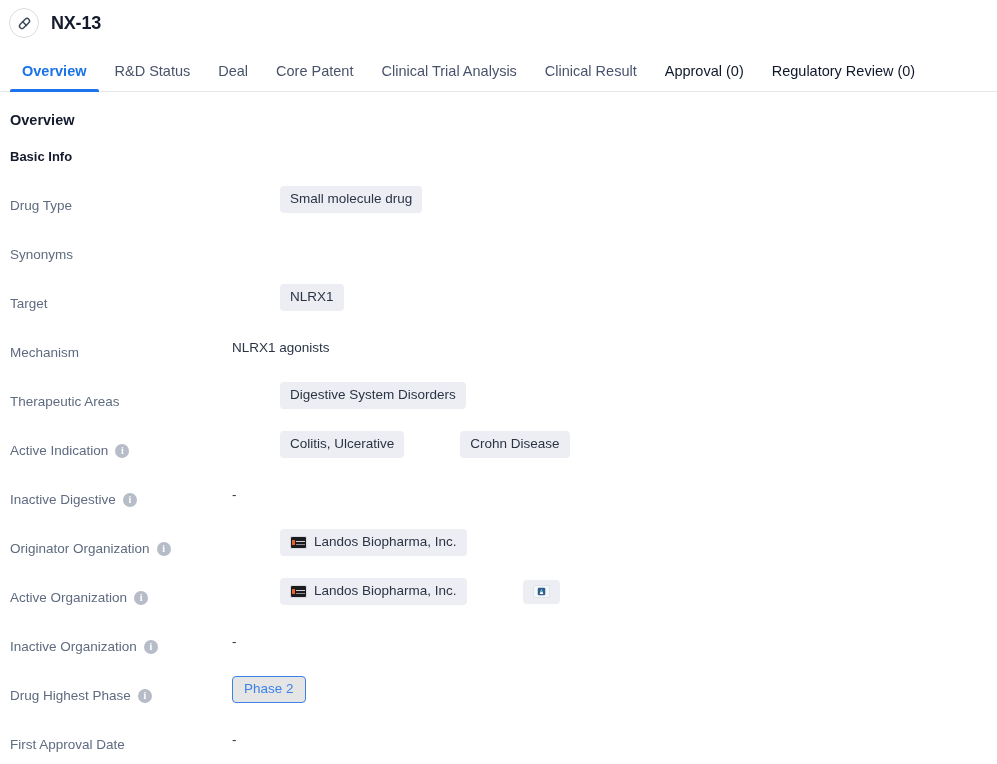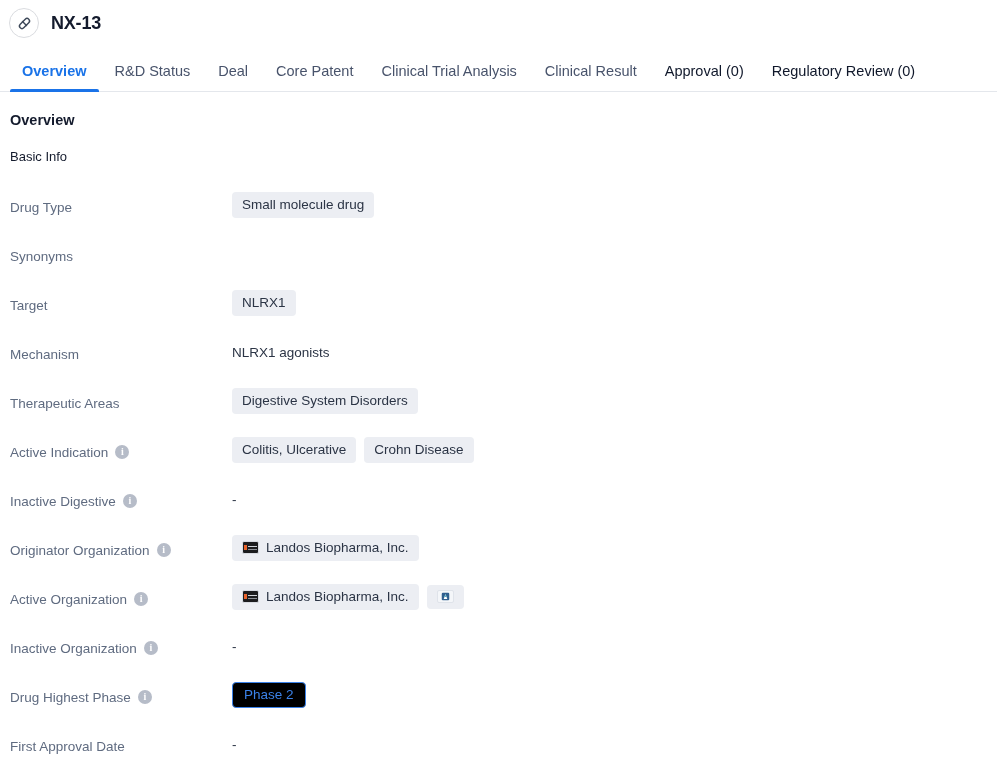--- a/index.html
+++ b/index.html
@@ -78,29 +78,28 @@
   }
   .section-title {
     font-size: 14.5px;
     font-weight: bold;
     color: #141b2d;
     padding: 0 10px;
     margin-bottom: 21px;
   }
   .subsection-title {
     font-size: 13px;
-    font-weight: normal;
+    font-weight: bold;
     color: #141b2d;
     padding: 0 10px;
-    margin-bottom: 16px;
   }
 
   .info-row {
     display: flex;
-    align-items: center;
+    align-items: flex-end;
     min-height: 49px;
     padding: 0 10px;
   }
   .row-label {
     width: 222px;
     flex: none;
     font-size: 13.5px;
     color: #5f6b80;
     display: flex;
     align-items: center;
@@ -138,38 +137,39 @@
     color: #2b3445;
     font-size: 13.5px;
     border-radius: 4px;
     padding: 5px 10px 6px 10px;
     display: inline-flex;
     align-items: center;
     gap: 7px;
     line-height: 1.15;
     white-space: nowrap;
     cursor: pointer;
+    margin-left: 48px;
   }
   .plain-value {
     font-size: 13.5px;
     color: #2b3445;
     padding: 4px 0;
   }
   .dash-value {
     font-size: 13.5px;
     color: #2b3445;
     padding: 4px 0;
   }
 
   .phase-badge {
     display: inline-flex;
     align-items: center;
     border: 1px solid #3b82e8;
     color: #3b82e8;
-    background: #000000;
+    background: #e5e5e5;
     border-radius: 4px;
     font-size: 13.5px;
     padding: 4px 11px 5px 11px;
     line-height: 1.15;
     cursor: pointer;
   }
 
   .org-logo {
     width: 17px; height: 13px;
     flex: none;

